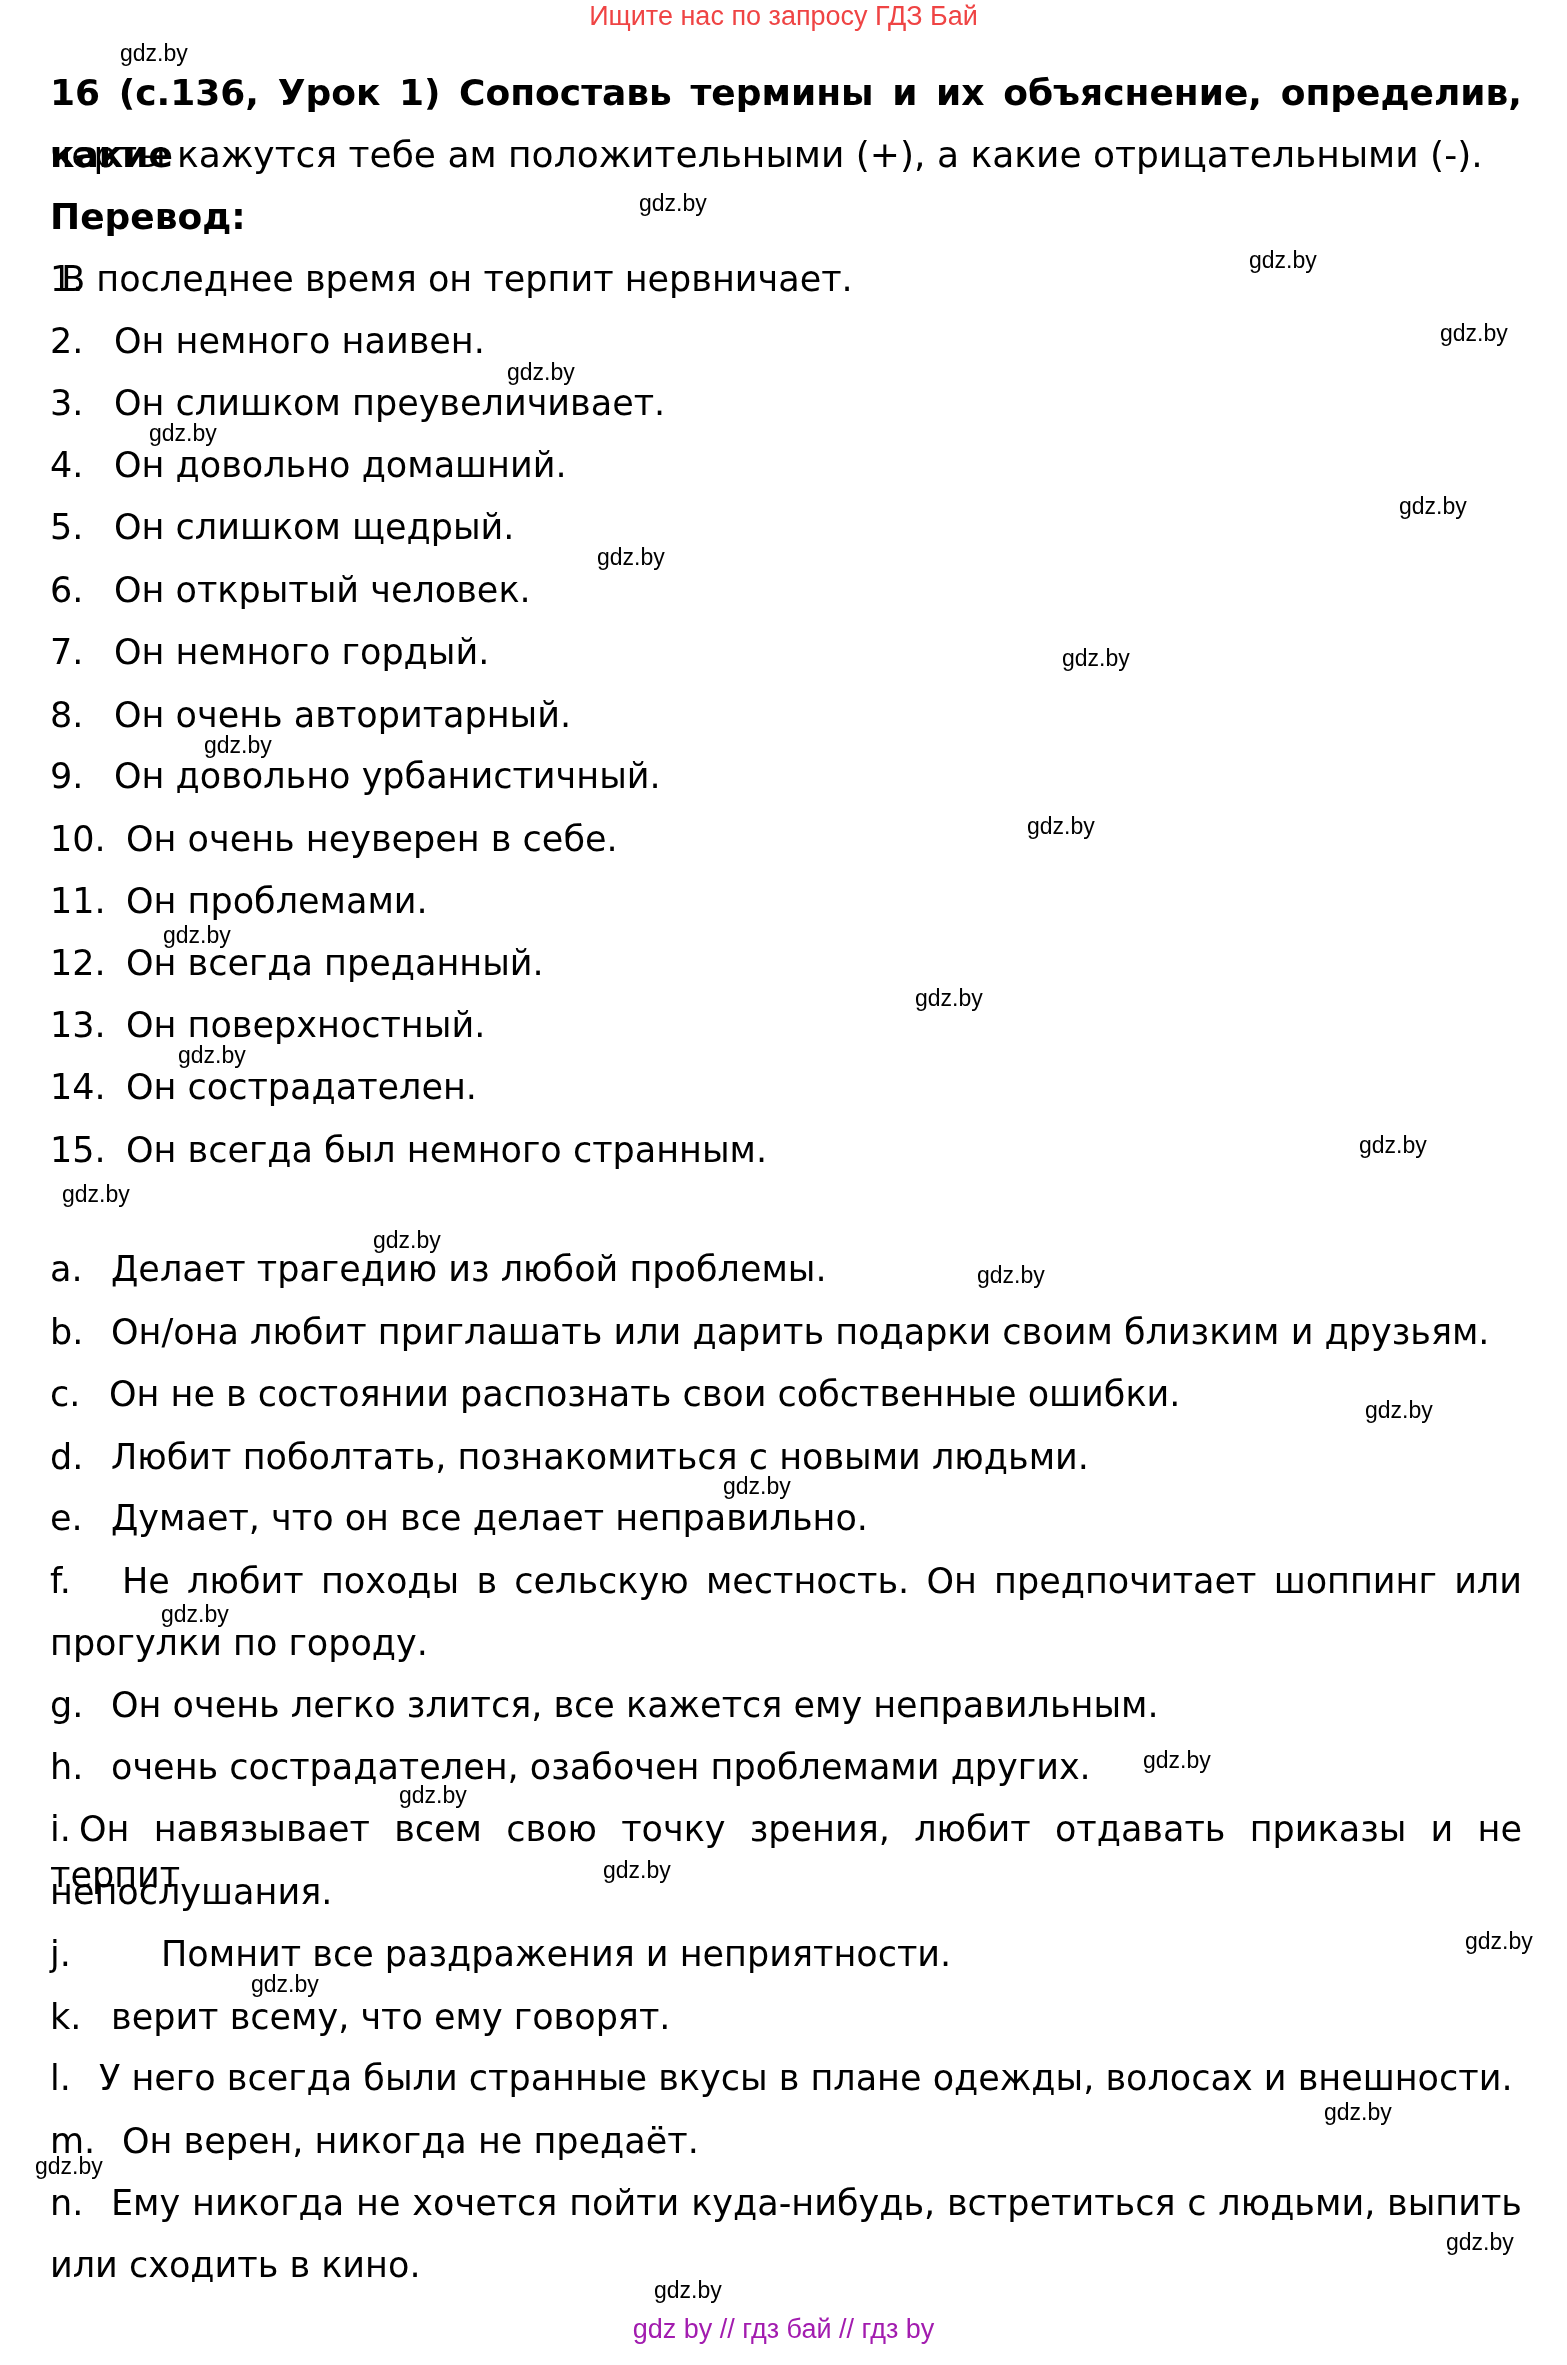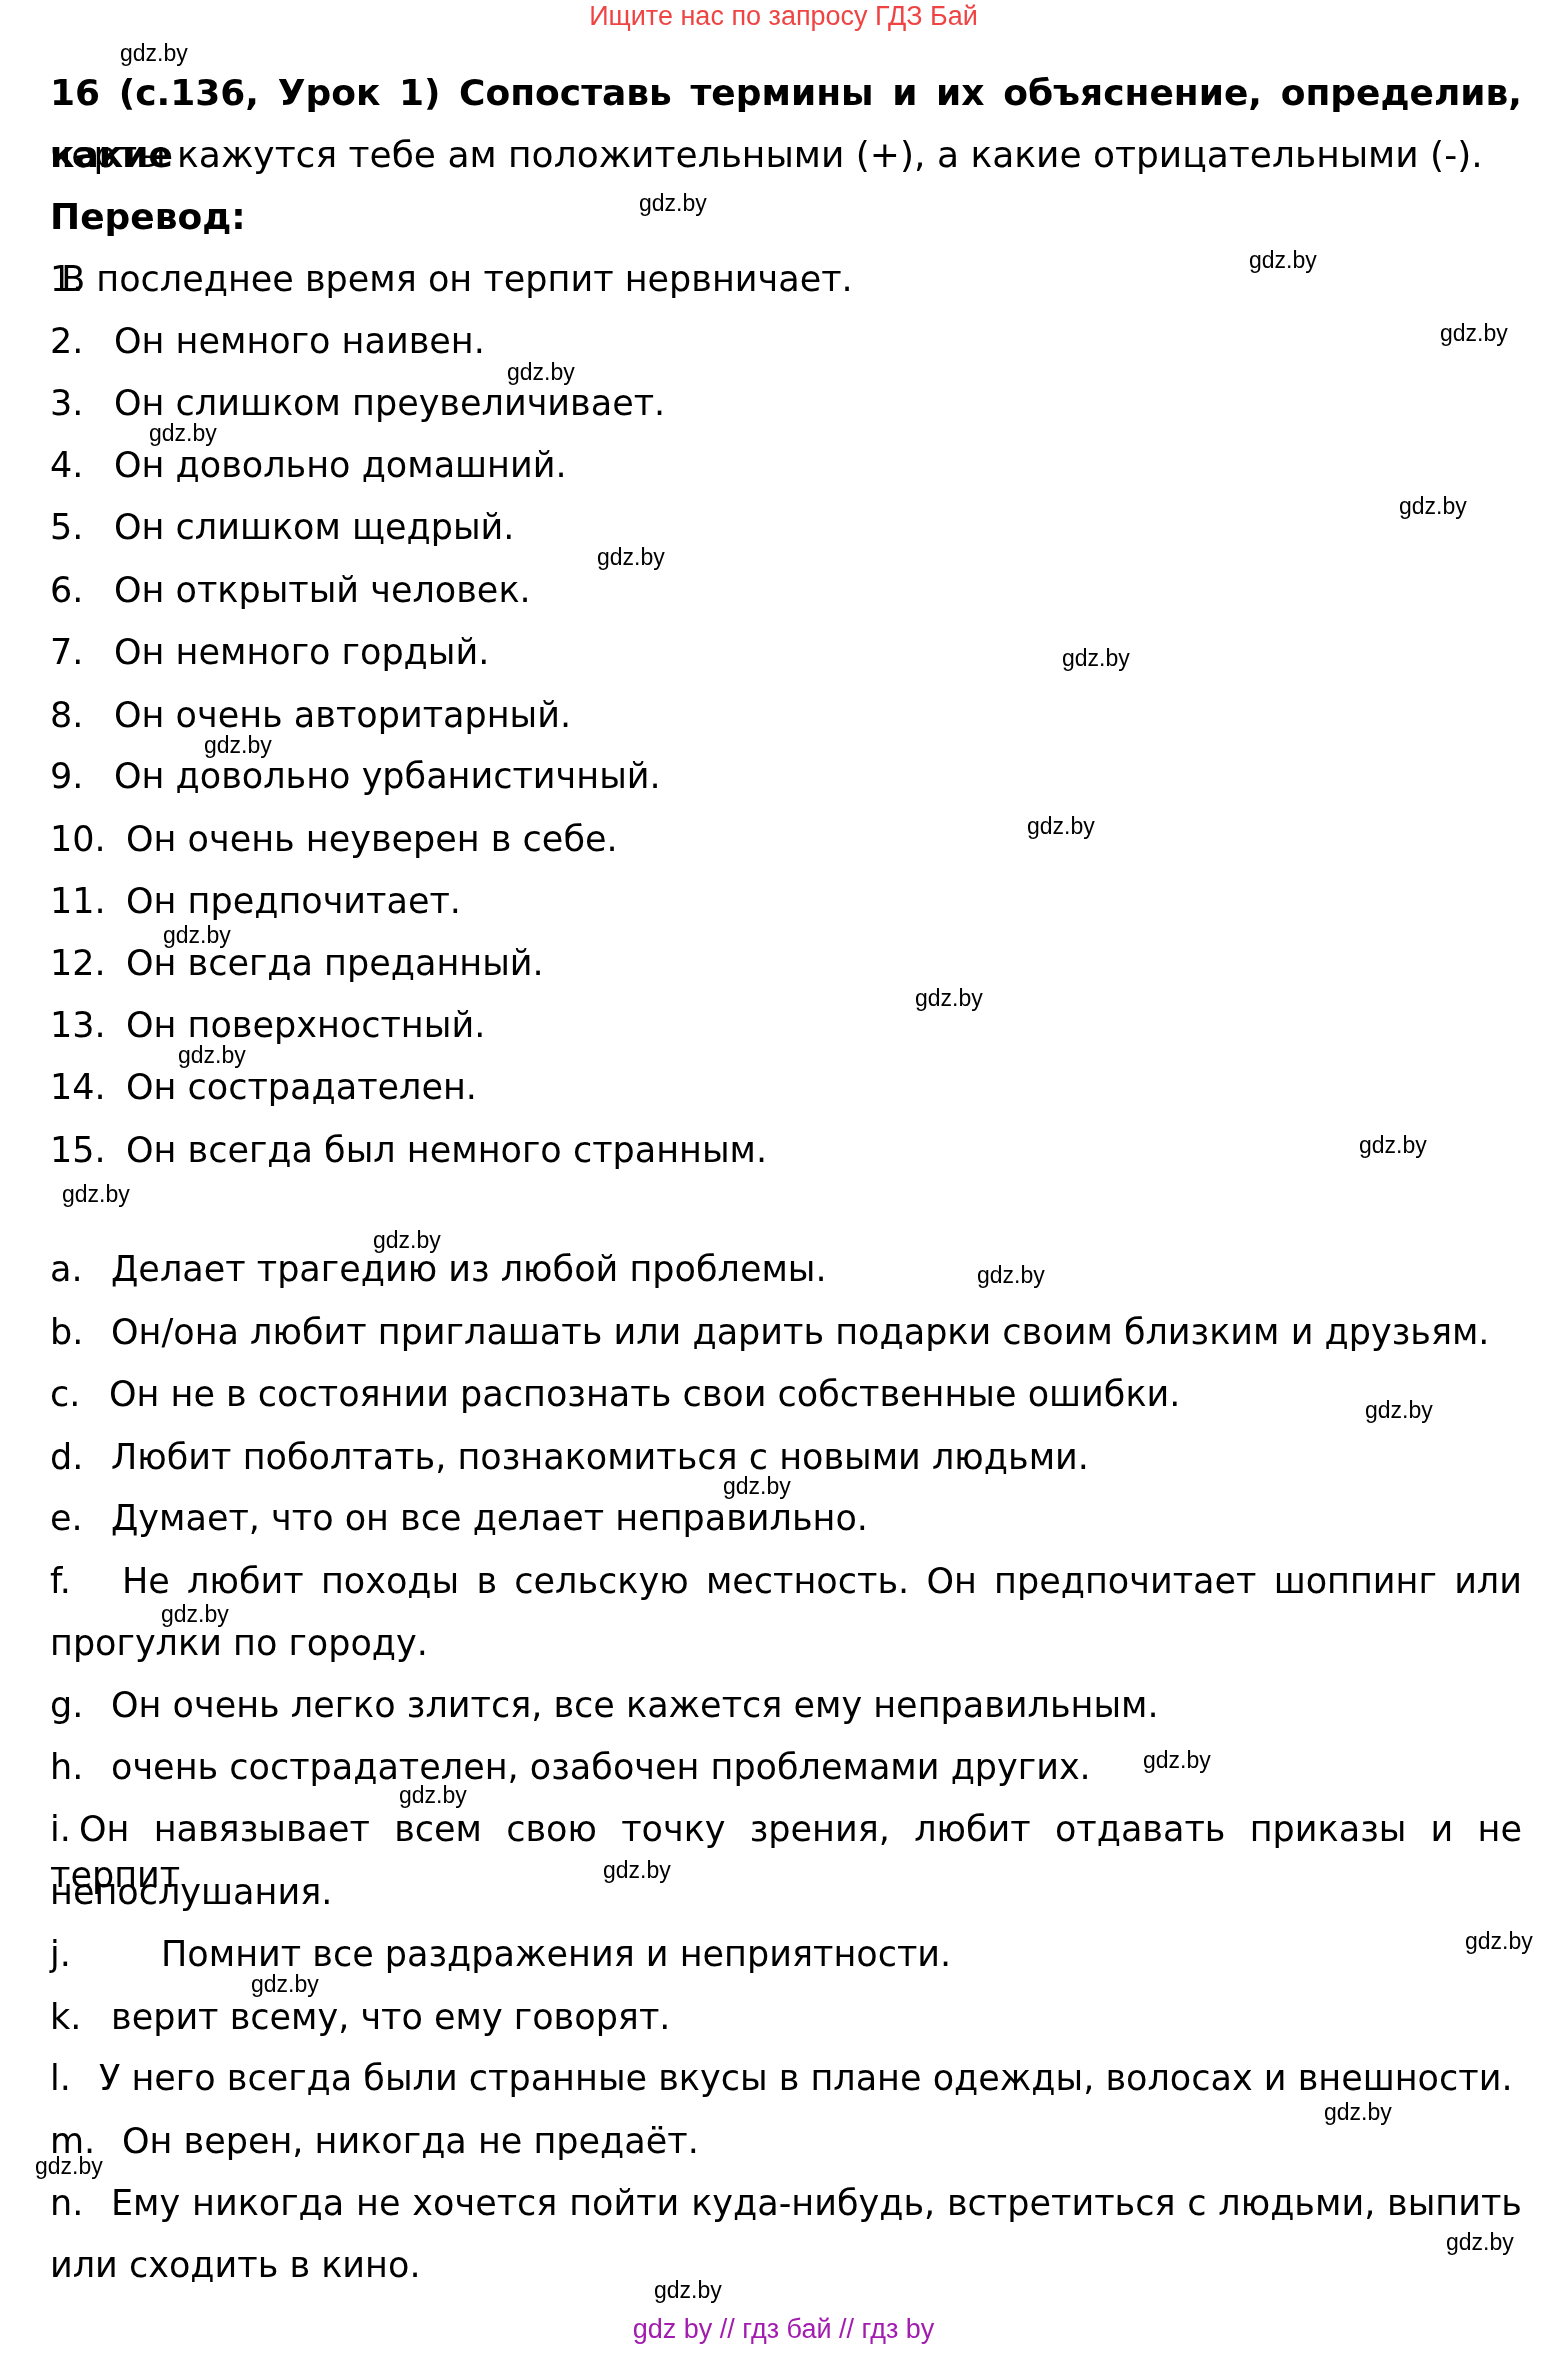--- a/index.html
+++ b/index.html
@@ -33,21 +33,21 @@
 <div class="line" style="top:256px"><span class="num" style="width:0">1.</span> <span>В последнее время он терпит нервничает.</span></div>
 <div class="line" style="top:318px"><span class="num" style="width:64px">2.</span><span>Он немного наивен.</span></div>
 <div class="line" style="top:380px"><span class="num" style="width:64px">3.</span><span>Он слишком преувеличивает.</span></div>
 <div class="line" style="top:442px"><span class="num" style="width:64px">4.</span><span>Он довольно домашний.</span></div>
 <div class="line" style="top:504px"><span class="num" style="width:64px">5.</span><span>Он слишком щедрый.</span></div>
 <div class="line" style="top:567px"><span class="num" style="width:64px">6.</span><span>Он открытый человек.</span></div>
 <div class="line" style="top:629px"><span class="num" style="width:64px">7.</span><span>Он немного гордый.</span></div>
 <div class="line" style="top:692px"><span class="num" style="width:64px">8.</span><span>Он  очень авторитарный.</span></div>
 <div class="line" style="top:753px"><span class="num" style="width:64px">9.</span><span>Он  довольно урбанистичный.</span></div>
 <div class="line" style="top:816px"><span class="num" style="width:76px">10.</span><span>Он  очень неуверен в себе.</span></div>
-<div class="line" style="top:878px"><span class="num" style="width:76px">11.</span><span>Он предпочитает.</span></div>
+<div class="line" style="top:878px"><span class="num" style="width:76px">11.</span><span>Он проблемами.</span></div>
 <div class="line" style="top:940px"><span class="num" style="width:76px">12.</span><span>Он  всегда преданный.</span></div>
 <div class="line" style="top:1002px"><span class="num" style="width:76px">13.</span><span>Он  поверхностный.</span></div>
 <div class="line" style="top:1064px"><span class="num" style="width:76px">14.</span><span>Он сострадателен.</span></div>
 <div class="line" style="top:1127px"><span class="num" style="width:76px">15.</span><span>Он всегда был немного странным.</span></div>
 
 <div class="line" style="top:1246px"><span class="num" style="width:61px">a.</span><span>Делает трагедию из любой проблемы.</span></div>
 <div class="line" style="top:1309px"><span class="num" style="width:61px">b.</span><span>Он/она любит приглашать или дарить подарки своим близким и друзьям.</span></div>
 <div class="line" style="top:1371px"><span class="num" style="width:59px">c.</span><span>Он не в состоянии распознать свои собственные ошибки.</span></div>
 <div class="line" style="top:1434px"><span class="num" style="width:61px">d.</span><span>Любит поболтать, познакомиться с новыми людьми.</span></div>
 <div class="line" style="top:1495px"><span class="num" style="width:61px">e.</span><span>Думает, что он все делает неправильно.</span></div>

